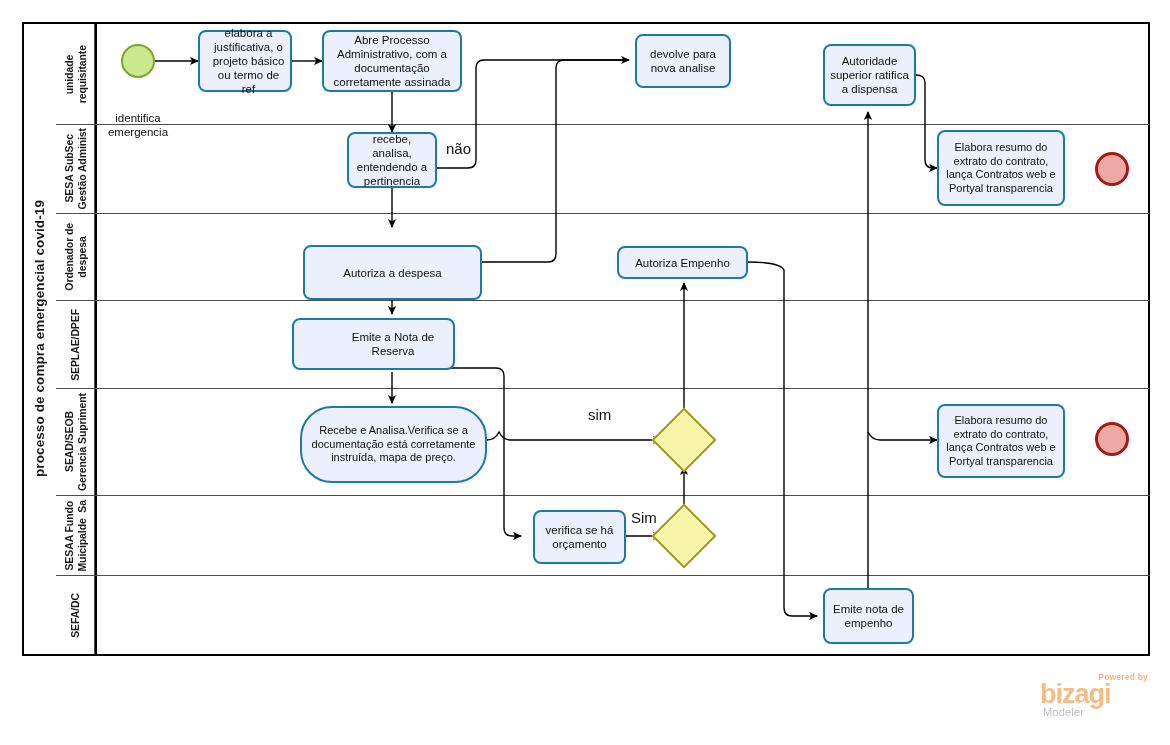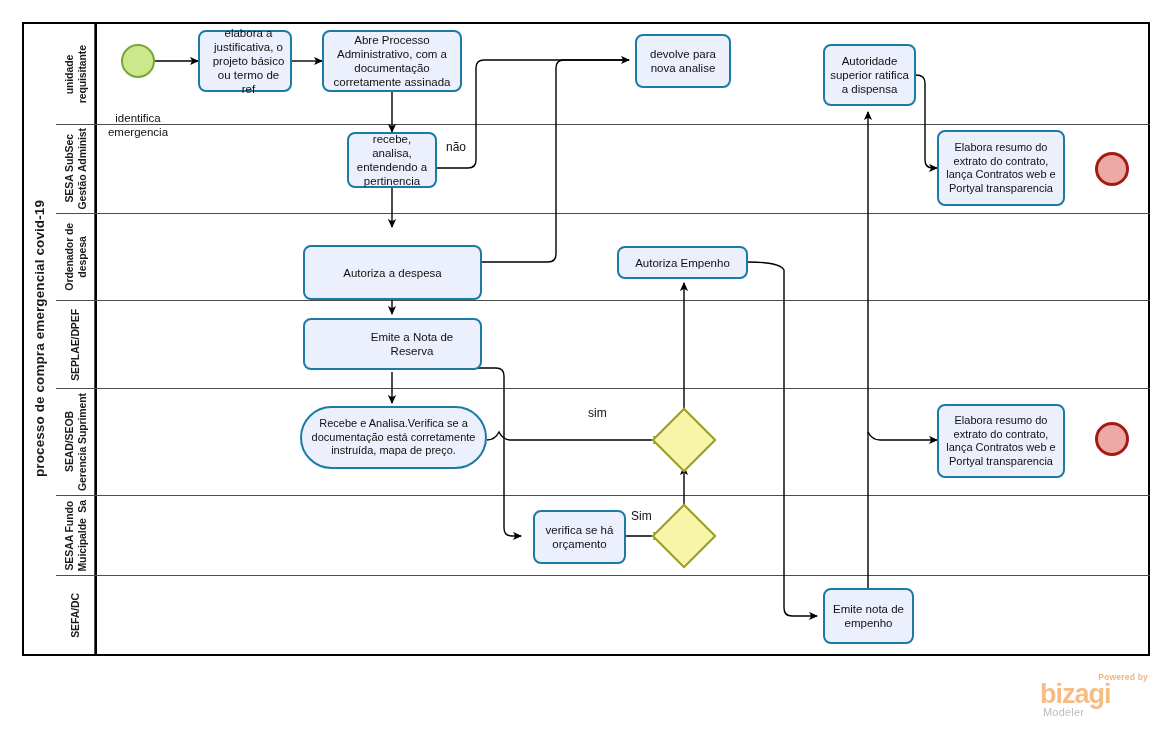--- a/index.html
+++ b/index.html
@@ -39,21 +39,21 @@
       background:#f7f5a8;border:2px solid #9a9a24;box-sizing:border-box;}
 
   .start-ev{position:absolute;width:34px;height:34px;border-radius:50%;
       background:#cbe88c;border:2px solid #7aa632;box-sizing:border-box;}
   .end-ev{position:absolute;width:34px;height:34px;border-radius:50%;
       background:#eda9a3;border:3px solid #a51a16;box-sizing:border-box;}
 
   .evlabel{position:absolute;text-align:center;font-size:11.5px;line-height:14px;
       color:#111;white-space:nowrap;margin-top:15px;}
 
-  .flowlabel{position:absolute;font-size:12px;color:#111;white-space:nowrap;}
+  .flowlabel{position:absolute;font-size:15px;color:#111;white-space:nowrap;}
 
   svg.flows{position:absolute;left:0;top:0;width:1170px;height:745px;
       pointer-events:none;overflow:visible;}
 
   
   .bz{position:absolute;left:1040px;top:672px;width:110px;height:50px;}
   .bz-pow{position:absolute;right:2px;top:0;font-size:8.5px;color:#f3b47a;
       font-weight:bold;letter-spacing:.2px;}
   .bz-name{position:absolute;left:0;top:9px;font-size:27px;color:#f5bc86;
       font-weight:bold;letter-spacing:-1px;line-height:27px;}
@@ -166,23 +166,23 @@
   <div class="task" style="left:823px;top:44px;width:93px;height:62px;">Autoridade superior ratifica a dispensa</div>
 
   <div class="task" style="left:347px;top:132px;width:90px;height:56px;">recebe, analisa, entendendo a pertinencia</div>
 
   <div class="task small" style="left:937px;top:130px;width:128px;height:76px;">Elabora resumo do extrato do contrato, lança Contratos web e Portyal transparencia</div>
 
   <div class="task" style="left:303px;top:236px;width:179px;height:55px;margin-top:9px;">Autoriza a despesa</div>
 
   <div class="task" style="left:617px;top:246px;width:131px;height:33px;">Autoriza Empenho</div>
 
-  <div class="task" style="left:303px;top:318px;width:179px;height:52px;padding-left:44px;">Emite a Nota de Reserva</div>
-
-  <div class="task small" style="left:300px;top:406px;width:187px;height:63px;border-radius:32px;">Recebe e Analisa.Verifica se a documentação está corretamente instruída, mapa de preço.</div>
+  <div class="task" style="left:292px;top:318px;width:163px;height:52px;padding-left:44px;">Emite a Nota de Reserva</div>
+
+  <div class="task small" style="left:300px;top:406px;width:187px;height:77px;border-radius:32px;">Recebe e Analisa.Verifica se a documentação está corretamente instruída, mapa de preço.</div>
 
   <div class="task small" style="left:937px;top:404px;width:128px;height:74px;">Elabora resumo do extrato do contrato, lança Contratos web e Portyal transparencia</div>
 
   <div class="task" style="left:525px;top:510px;width:93px;height:54px;margin-left:8px;">verifica se há orçamento</div>
 
   <div class="task" style="left:823px;top:588px;width:91px;height:56px;">Emite nota de empenho</div>
 
   <div class="gw" style="left:661px;top:417px;"></div>
   <div class="gw" style="left:661px;top:513px;"></div>
 

